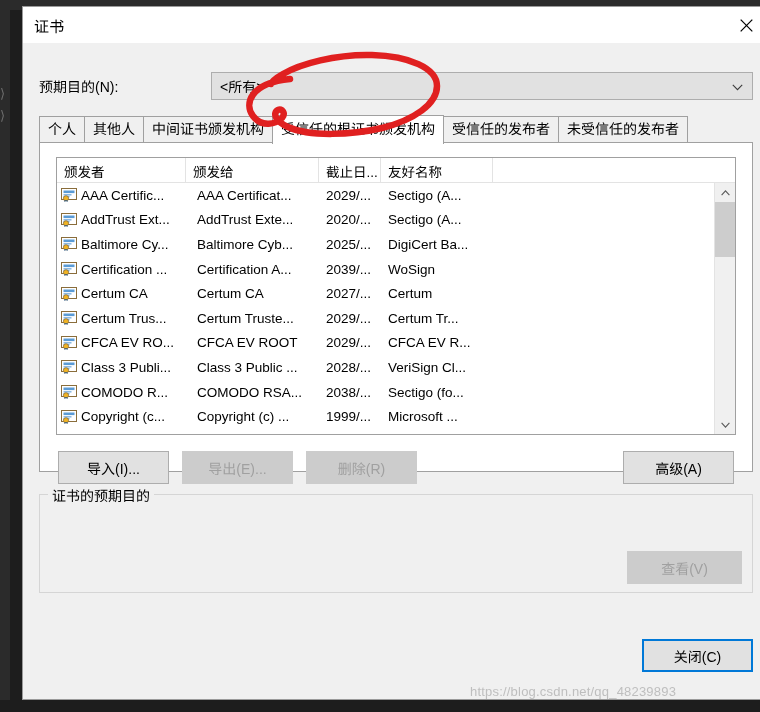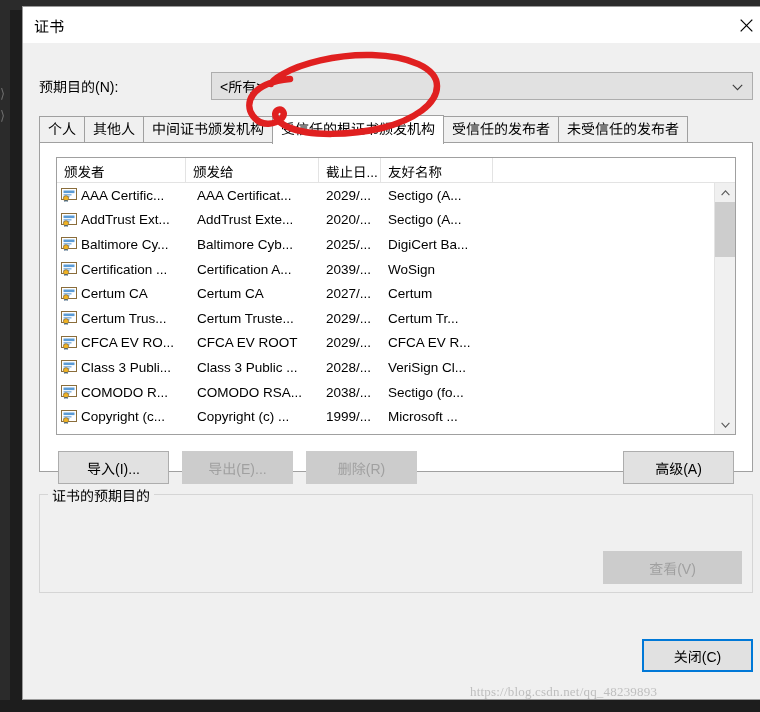--- a/index.html
+++ b/index.html
@@ -310,21 +310,21 @@
     left: 8px;
     background: #f0f0f0;
     padding: 0 4px;
     font-size: 14px;
     color: #000;
   }
   .view-btn {
     position: absolute;
     right: 10px;
     bottom: 8px;
-    width: 139px;
+    width: 115px;
     height: 33px;
     font-size: 14px;
   }
 
   
   .footer {
     position: relative;
     height: 76px;
     padding: 0 16px;
     background: #f0f0f0;
@@ -348,21 +348,21 @@
   .watermark {
     position: absolute;
     left: 470px;
     top: 684px;
     font-size: 13px;
     color: rgba(150,150,150,0.55);
     letter-spacing: 0.2px;
     pointer-events: none;
     white-space: nowrap;
     z-index: 20;
-    font-family: Liberation Serif, serif;
+    font-family: Liberation Sans, sans-serif;
   }
 
   
   .annotation {
     position: absolute;
     left: 0; top: 0;
     width: 760px; height: 712px;
     pointer-events: none;
     z-index: 30;
   }

